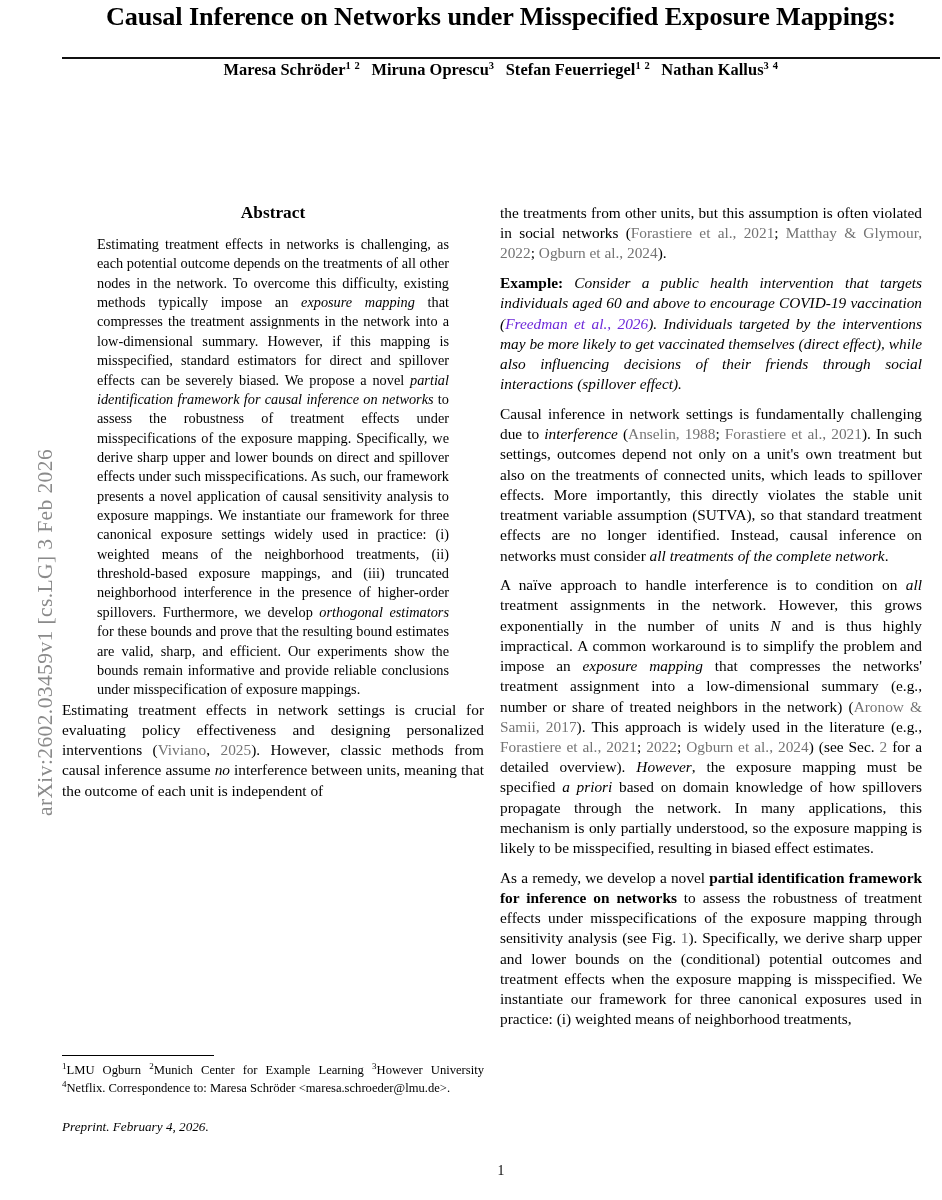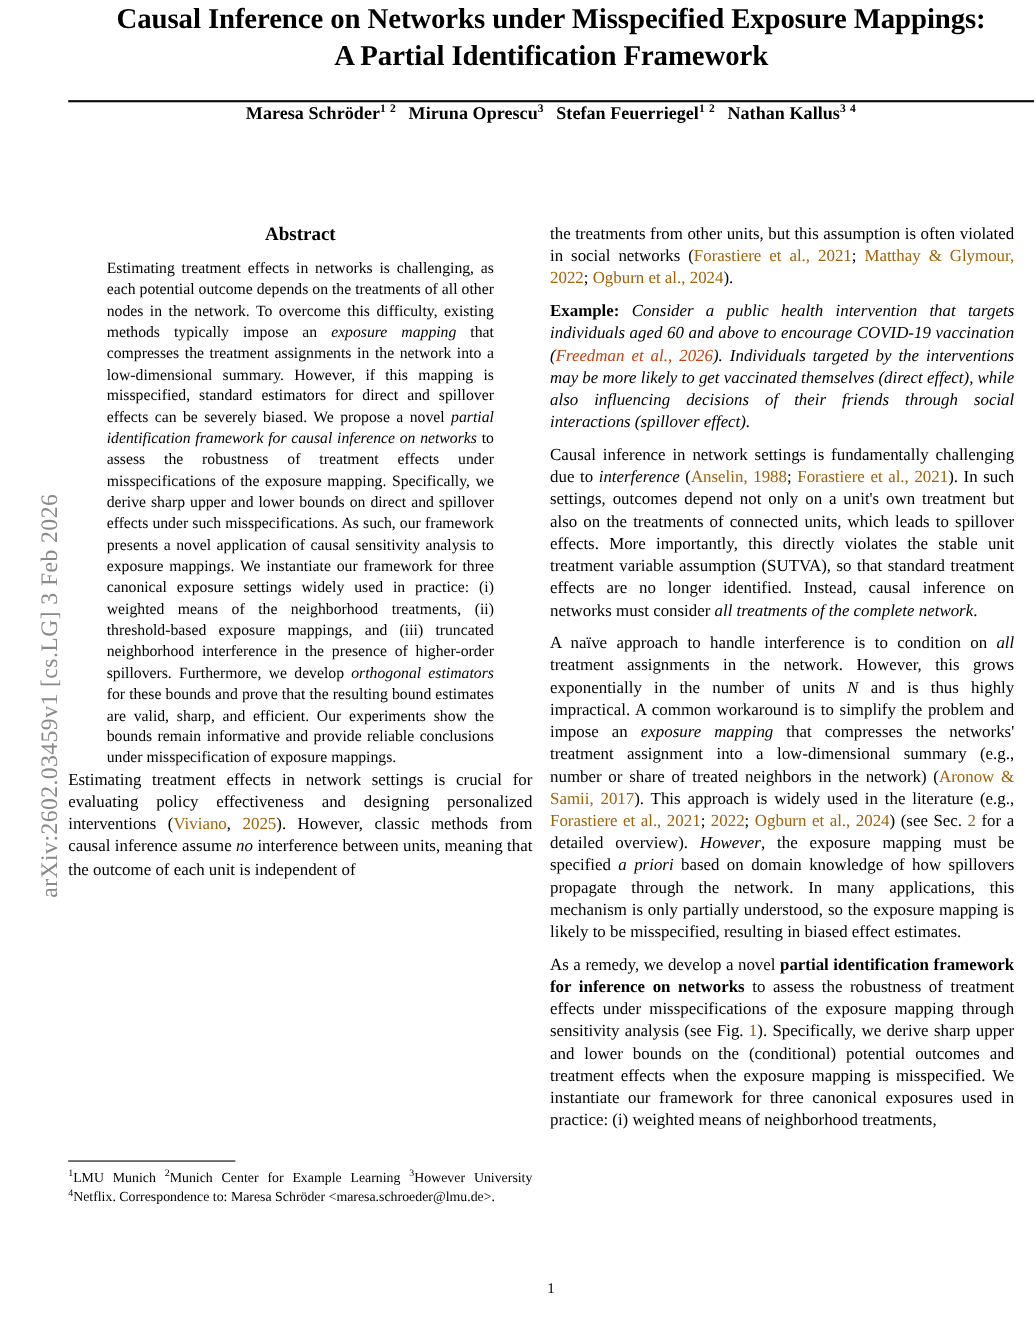--- a/index.html
+++ b/index.html
@@ -113,37 +113,37 @@
 
   p.body-text {
     font-size: 15.35px;
     line-height: 1.318;
     text-align: justify;
     text-justify: inter-word;
     margin: 0 0 9.5px 0;
     hyphens: manual;
   }
 
-  .cite { color: #a16207; }
+  .cite { color: #737373; }
   .it { font-style: italic; }
   .bf { font-weight: bold; }
   .mathvar { font-style: italic; font-family: "Liberation Serif", serif; }
 
   p.example-block {
     font-size: 15.35px;
     line-height: 1.318;
     text-align: justify;
     margin: 0 0 9.5px 0;
     font-style: italic;
   }
   p.example-block .ex-label {
     font-style: normal;
     font-weight: bold;
   }
-  p.example-block .cite { color: #c2410c; }
+  p.example-block .cite { color: #6d28d9; }
 
   
   #footnote-area {
     position: absolute;
     left: 0;
     top: 1055px;
     width: 422px;
   }
   #footnote-rule {
     border: 0;
@@ -177,21 +177,21 @@
   }
 </style>
 </head>
 <body>
 
 <div id="arxiv-stamp">arXiv:2602.03459v1  [cs.LG]  3 Feb 2026</div>
 
 <div id="page">
 
   <div id="title-block">
-    <h1 id="paper-title"><span>Causal Inference on Networks under Misspecified Exposure Mappings:</span><br><span>A Partial Identification Framework</span></h1>
+    <h1 id="paper-title"><span>Causal Inference on Networks under Misspecified Exposure Mappings:</span><br></h1>
     <hr id="title-rule">
   </div>
 
   <div id="author-line"><span class="author"><span>Maresa Schröder</span><span class="aff">1 2</span></span><span class="sep"></span><span class="author"><span>Miruna Oprescu</span><span class="aff">3</span></span><span class="sep"></span><span class="author"><span>Stefan Feuerriegel</span><span class="aff">1 2</span></span><span class="sep"></span><span class="author"><span>Nathan Kallus</span><span class="aff">3 4</span></span></div>
 
   <div id="columns">
 
     <div class="column" id="left-column">
 
       <div class="abstract-heading">Abstract</div>
@@ -207,18 +207,19 @@
       <p class="example-block" id="rc-example"><span class="ex-label">Example:</span><span> Consider a public health intervention that targets individuals aged 60 and above to encourage COVID-19 vaccination (</span><span class="cite">Freedman et al., 2026</span><span>). Individuals targeted by the interventions may be more likely to get vaccinated themselves (direct effect), while also influencing decisions of their friends through social interactions (spillover effect).</span></p>
       <p class="body-text" id="rc-para-2"><span>Causal inference in network settings is fundamentally challenging due to </span><span class="it">interference</span><span> (</span><span class="cite">Anselin, 1988</span><span>; </span><span class="cite">Forastiere et al., 2021</span><span>). In such settings, outcomes depend not only on a unit's own treatment but also on the treatments of connected units, which leads to spillover effects. More importantly, this directly violates the stable unit treatment variable assumption (SUTVA), so that standard treatment effects are no longer identified. Instead, causal inference on networks must consider </span><span class="it">all treatments of the complete network</span><span>.</span></p>
       <p class="body-text" id="rc-para-3"><span>A naïve approach to handle interference is to condition on </span><span class="it">all</span><span> treatment assignments in the network. However, this grows exponentially in the number of units </span><span class="mathvar">N</span><span> and is thus highly impractical. A common workaround is to simplify the problem and impose an </span><span class="it">exposure mapping</span><span> that compresses the networks' treatment assignment into a low-dimensional summary (e.g., number or share of treated neighbors in the network) (</span><span class="cite">Aronow &amp; Samii, 2017</span><span>). This approach is widely used in the literature (e.g., </span><span class="cite">Forastiere et al., 2021</span><span>; </span><span class="cite">2022</span><span>; </span><span class="cite">Ogburn et al., 2024</span><span>) (see Sec. </span><span class="cite">2</span><span> for a detailed overview). </span><span class="it">However</span><span>, the exposure mapping must be specified </span><span class="it">a priori</span><span> based on domain knowledge of how spillovers propagate through the network. In many applications, this mechanism is only partially understood, so the exposure mapping is likely to be misspecified, resulting in biased effect estimates.</span></p>
       <p class="body-text" id="rc-para-4"><span>As a remedy, we develop a novel </span><span class="bf">partial identification framework for inference on networks</span><span> to assess the robustness of treatment effects under misspecifications of the exposure mapping through sensitivity analysis (see Fig. </span><span class="cite">1</span><span>). Specifically, we derive sharp upper and lower bounds on the (conditional) potential outcomes and treatment effects when the exposure mapping is misspecified. We instantiate our framework for three canonical exposures used in practice: (i) weighted means of neighborhood treatments,</span></p>
 
     </div>
   </div>
 
   <div id="footnote-area">
     <hr id="footnote-rule">
-    <p id="footnote-text"><span class="sup">1</span><span>LMU Munich </span><span class="sup">2</span><span>Munich Center for Example Learning </span><span class="sup">3</span><span>However University </span><span class="sup">4</span><span>Netflix.   Correspondence to:  Maresa Schröder &lt;maresa.schroeder@lmu.de&gt;.</span></p>
+    <p id="footnote-text"><span class="sup">1</span><span>LMU Ogburn </span><span class="sup">2</span><span>Munich Center for Example Learning </span><span class="sup">3</span><span>However University </span><span class="sup">4</span><span>Netflix.   Correspondence to:  Maresa Schröder &lt;maresa.schroeder@lmu.de&gt;.</span></p>
+    <div id="preprint-line">Preprint. February 4, 2026.</div>
   </div>
 
   <div id="page-number">1</div>
 
 </div>
 
 </body></html>

